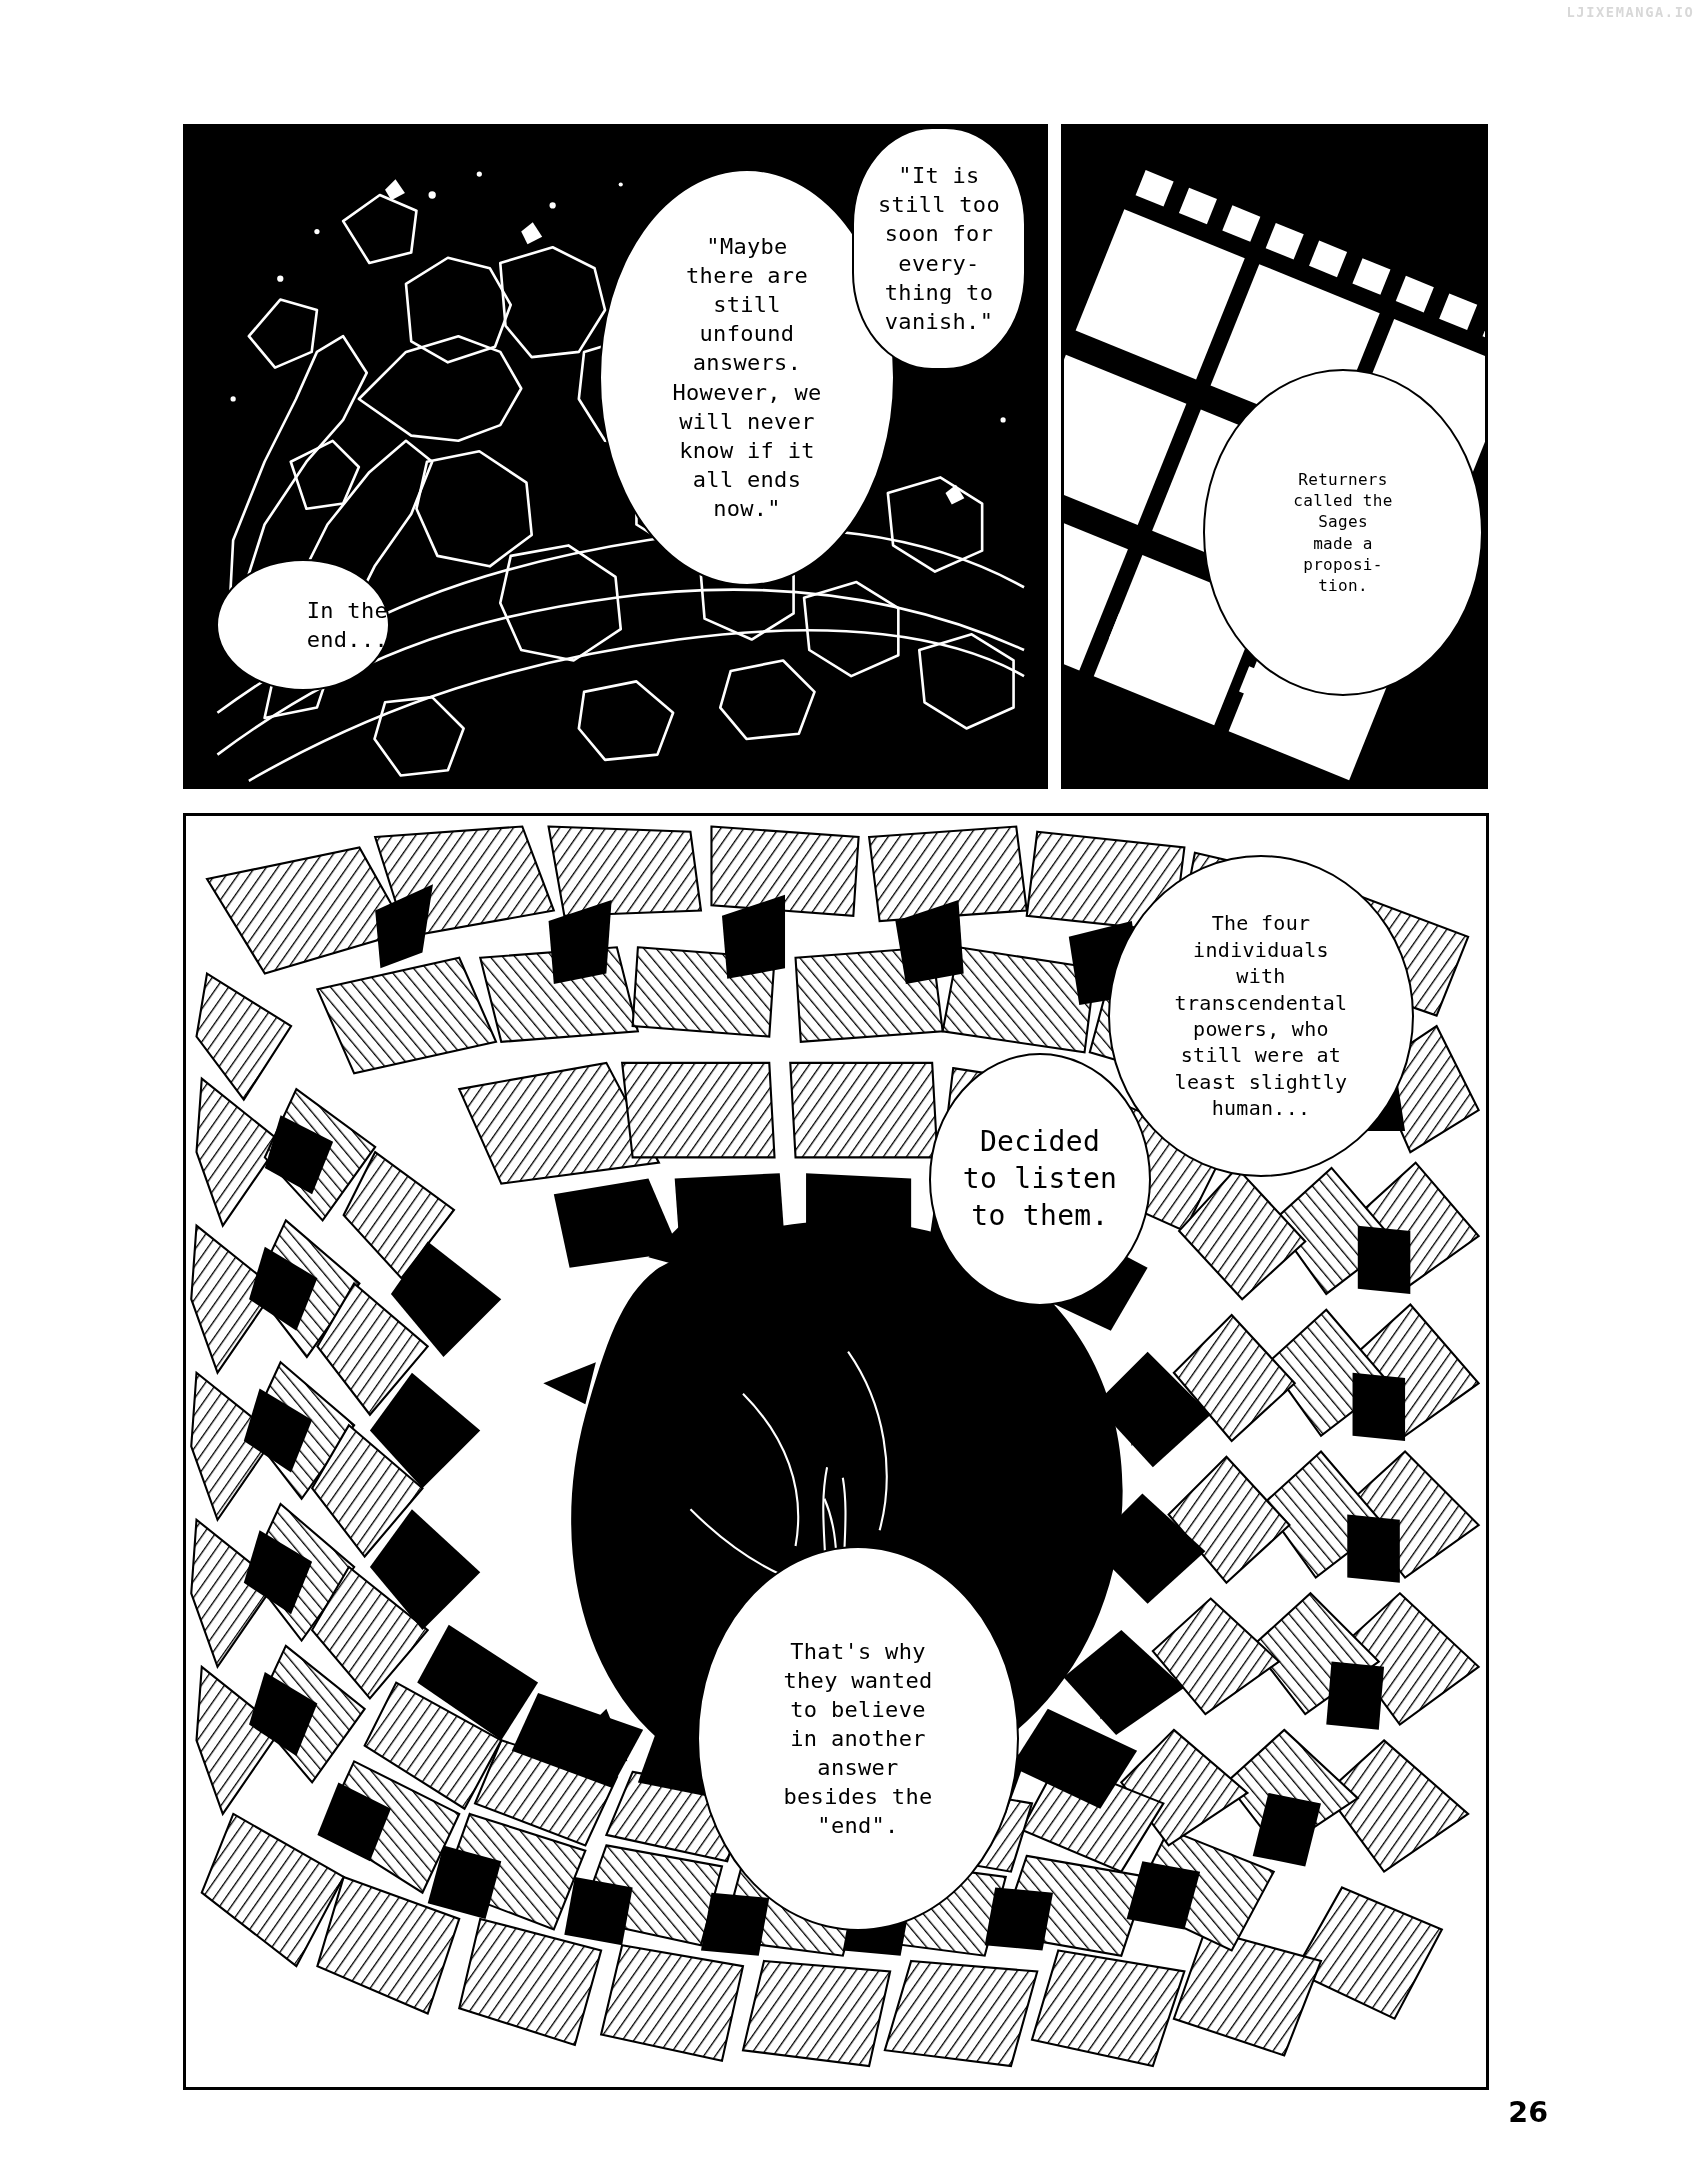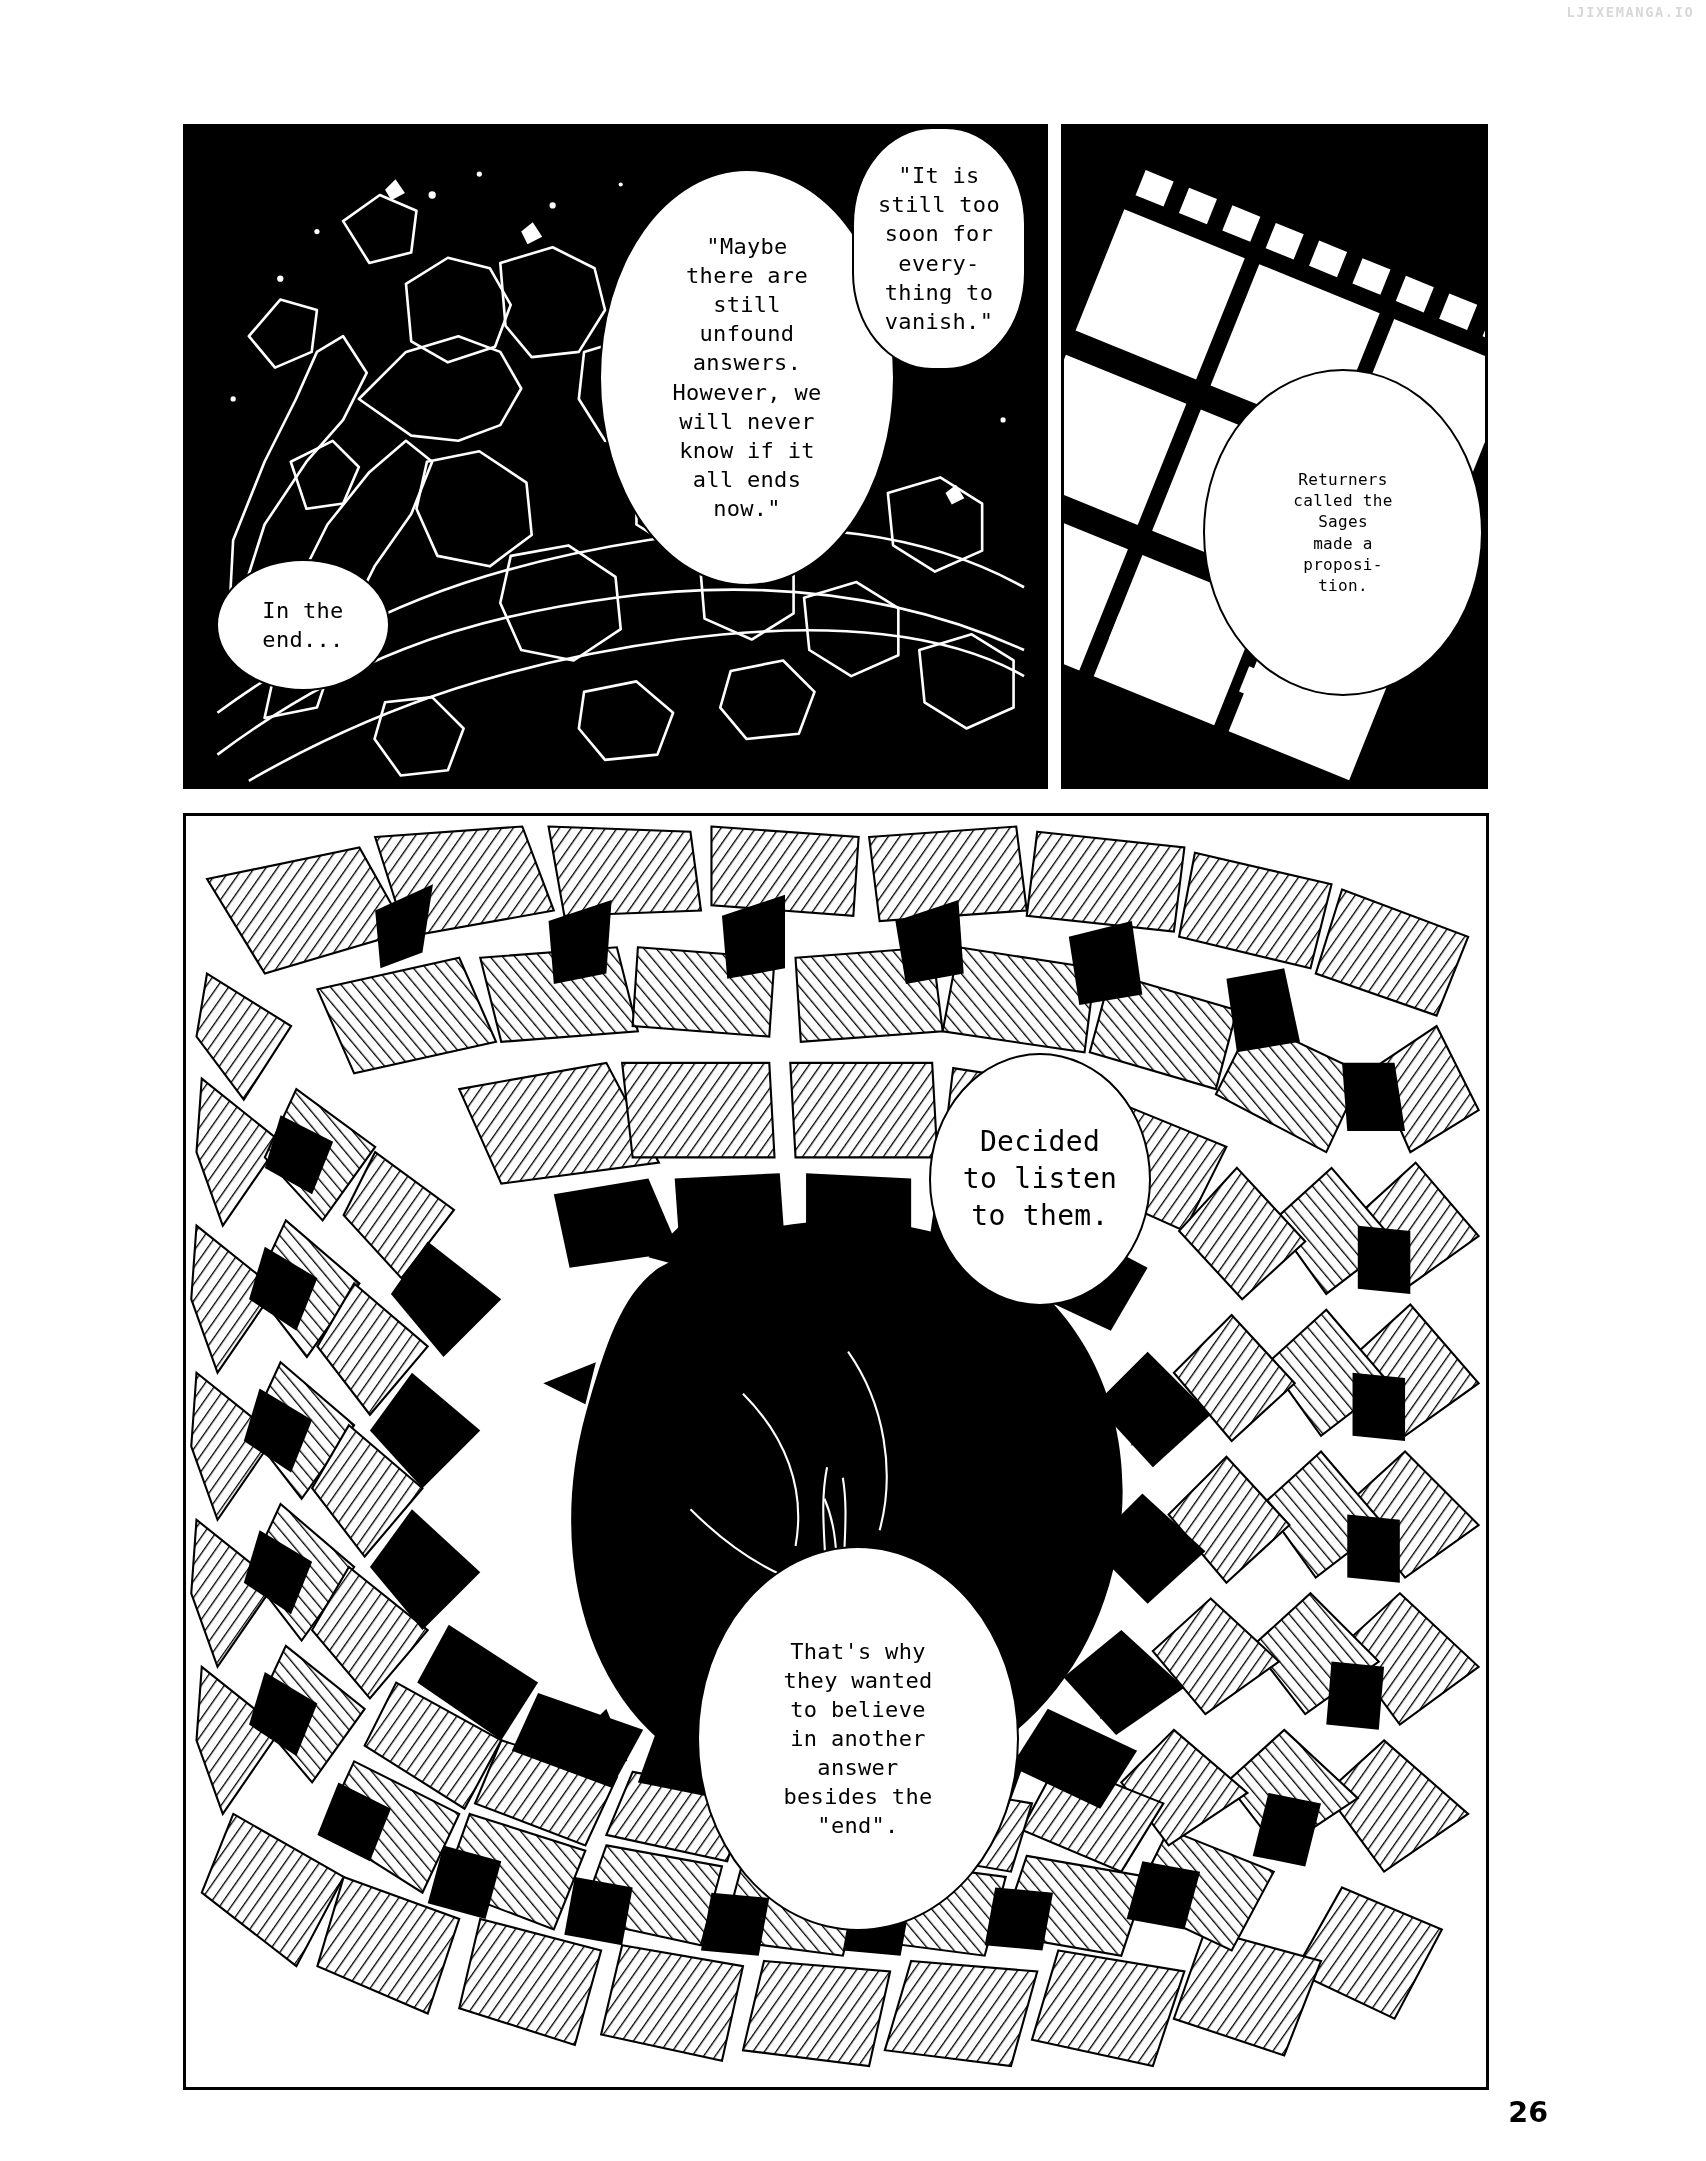--- a/index.html
+++ b/index.html
@@ -90,20 +90,21 @@
     white-space: pre-line;
     line-height: 1.32;
     color: #000;
     letter-spacing: 0.3px;
   }
 
   
   #b-in-the-end {
     left: 216px; top: 559px; width: 174px; height: 132px;
     font-size: 22px;
+    justify-content: flex-end;
   }
   #b-maybe {
     left: 599px; top: 169px; width: 296px; height: 417px;
     font-size: 22px;
   }
   #b-itis {
     left: 852px; top: 127px; width: 174px; height: 243px;
     font-size: 22px;
     border-radius: 46% / 40%;
   }
@@ -463,20 +464,30 @@
 tion.</span>
   </div>
 
 
   <div class="balloon" id="b-decided">
     <span class="txt">Decided
 to listen
 to them.</span>
   </div>
 
+  <div class="balloon" id="b-four">
+    <span class="txt">The four
+individuals
+with
+transcendental
+powers, who
+still were at
+least slightly
+human...</span>
+  </div>
 
   <div class="balloon" id="b-thatswhy">
     <span class="txt">That's why
 they wanted
 to believe
 in another
 answer
 besides the
 "end".</span>
   </div>

